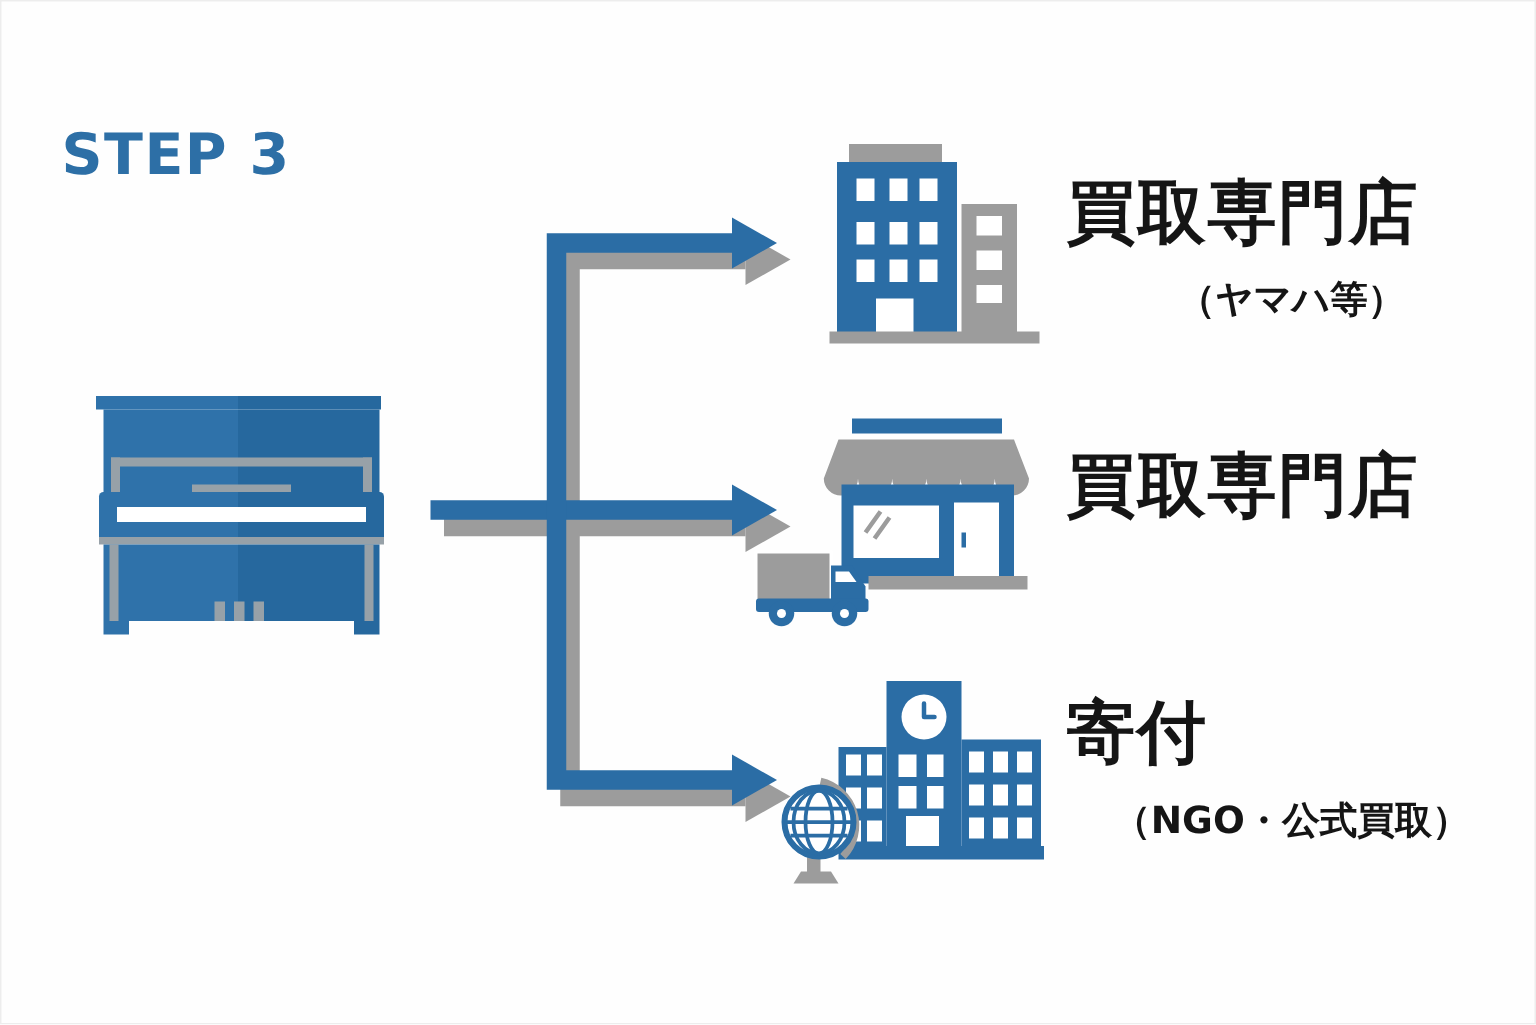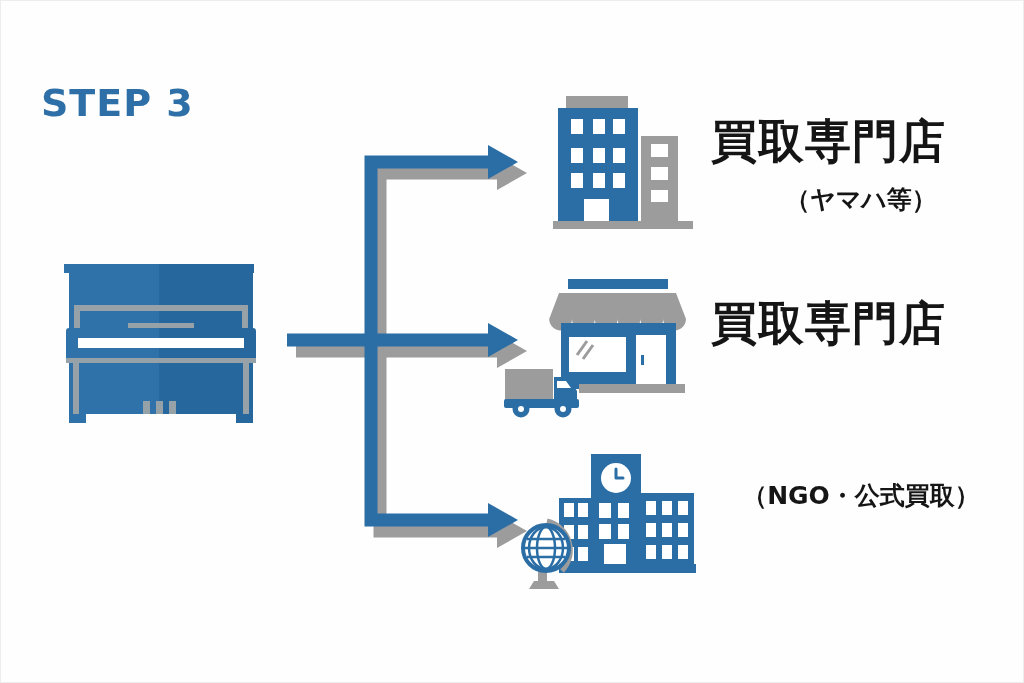--- a/index.html
+++ b/index.html
@@ -177,16 +177,17 @@
   </svg>
 
   <div class="abs option-text" style="top:115px">
     <div class="option-title">買取専門店</div>
     <div class="option-subtitle">（ヤマハ等）</div>
   </div>
   <div class="abs option-text" style="top:297px">
     <div class="option-title">買取専門店</div>
   </div>
   <div class="abs option-text" style="top:462px">
+    <div class="option-title">寄付</div>
     <div class="option-subtitle">（NGO・公式買取）</div>
   </div>
 
 </div>
 
 </body></html>

